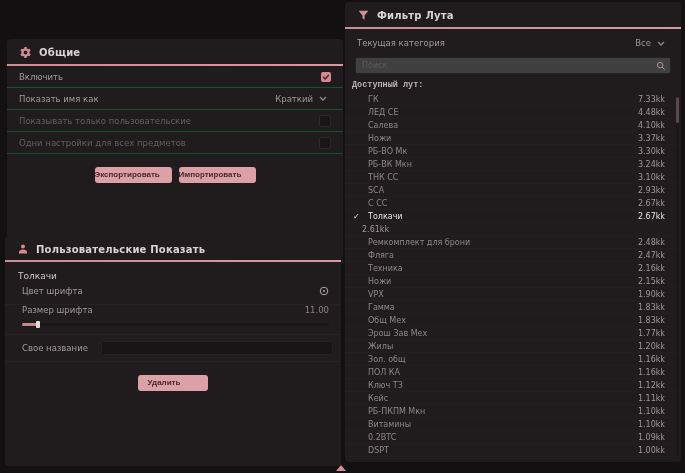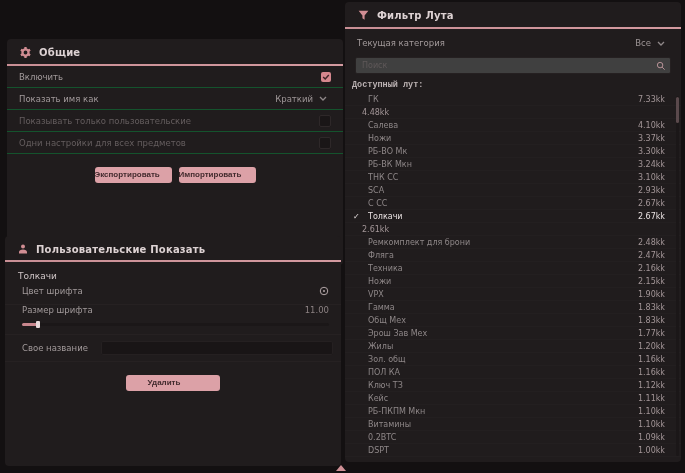--- a/index.html
+++ b/index.html
@@ -26,21 +26,21 @@
   .checkbox.checked{background:#d5878e;}
   .checkbox.empty{background:#1a1617;border:1px solid #2e2829;}
 
   .dropdown{display:flex;align-items:center;gap:6px;cursor:pointer;padding:2px 4px;
     border-radius:2px;}
   .dropdown .dd-val{font-size:8.5px;color:#9d9596;}
 
   .btn-row{display:flex;justify-content:center;gap:7px;margin-top:13px;}
   .pill{background:#dca1a7;color:#432b2e;font-size:8px;font-weight:bold;border:none;
     width:77px;padding:3px 18px 4px 0;text-align:center;border-radius:3px;cursor:pointer;}
-  .pill.wide{width:94px;text-align:center;}
+  .pill.wide{width:70px;text-align:center;}
 
   .item-name{padding:9px 12px 5px 13px;font-size:9px;color:#cfc5c6;}
   .c-row{display:flex;align-items:flex-start;justify-content:space-between;
     padding:0 12px 0 17px;height:18px;border-bottom:1px solid #262122;}
   .c-row.noline{border-bottom:none;height:16px;}
   .c-row .lbl{font-size:8.5px;color:#a29a9b;}
   .c-row .val{font-size:8.5px;color:#8b8182;}
 
   .slider-zone{padding:2px 12px 8px 17px;border-bottom:1px solid #262122;}
   .slider-track{position:relative;height:3px;background:#1b1718;border-radius:2px;cursor:pointer;}
@@ -215,20 +215,21 @@
 
   <div class="loot-list">
   <div class="loot-row">
     <span class="loot-check"></span>
     <span class="loot-name">ГК</span>
     <span class="loot-value">7.33kk</span>
   </div>
 
   <div class="loot-row">
     <span class="loot-check"></span>
+    <span class="loot-name">ЛЕД СЕ</span>
     <span class="loot-value">4.48kk</span>
   </div>
 
   <div class="loot-row">
     <span class="loot-check"></span>
     <span class="loot-name">Салева</span>
     <span class="loot-value">4.10kk</span>
   </div>
 
   <div class="loot-row">

